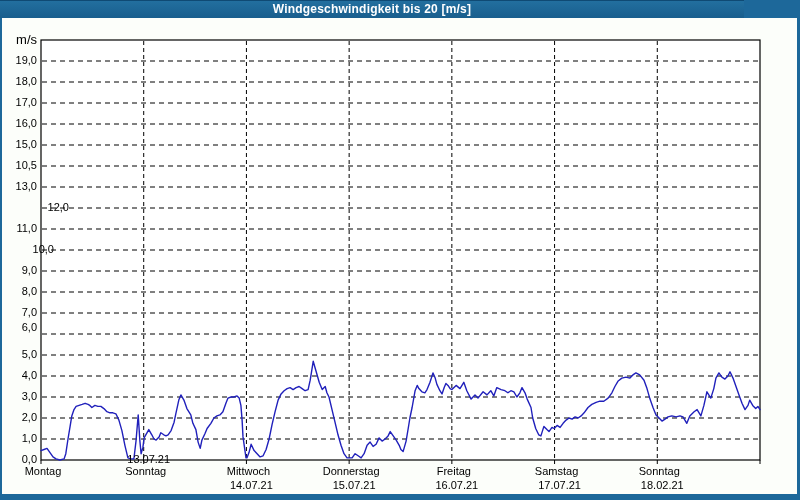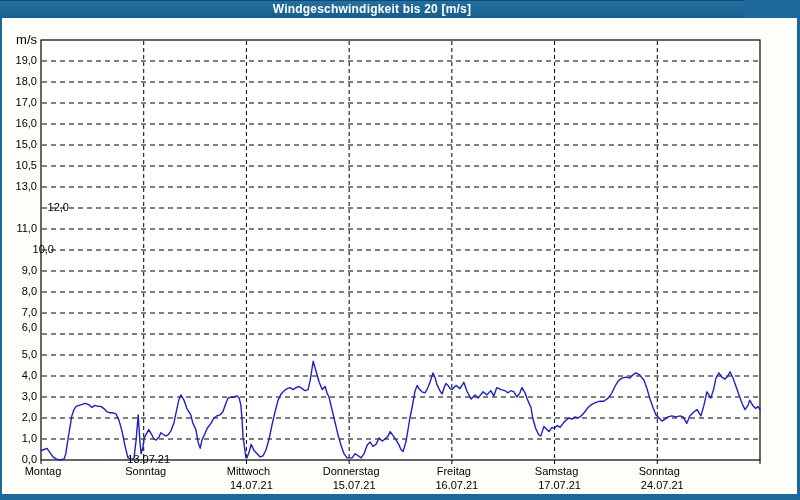--- a/index.html
+++ b/index.html
@@ -110,15 +110,15 @@
       <div class="day-date" style="left: 103.714px; top: 453px;">13.07.21</div>
       <div class="day-name" style="left: 203.429px; top: 465px;">Mittwoch</div>
       <div class="day-date" style="left: 206.429px; top: 479px;">14.07.21</div>
       <div class="day-name" style="left: 306.143px; top: 465px;">Donnerstag</div>
       <div class="day-date" style="left: 309.143px; top: 479px;">15.07.21</div>
       <div class="day-name" style="left: 408.857px; top: 465px;">Freitag</div>
       <div class="day-date" style="left: 411.857px; top: 479px;">16.07.21</div>
       <div class="day-name" style="left: 511.571px; top: 465px;">Samstag</div>
       <div class="day-date" style="left: 514.571px; top: 479px;">17.07.21</div>
       <div class="day-name" style="left: 614.286px; top: 465px;">Sonntag</div>
-      <div class="day-date" style="left: 617.286px; top: 479px;">24.07.21</div>
+      <div class="day-date" style="left: 617.286px; top: 479px;">18.02.21</div>
     </div>
 </div>
 
 </body></html>

